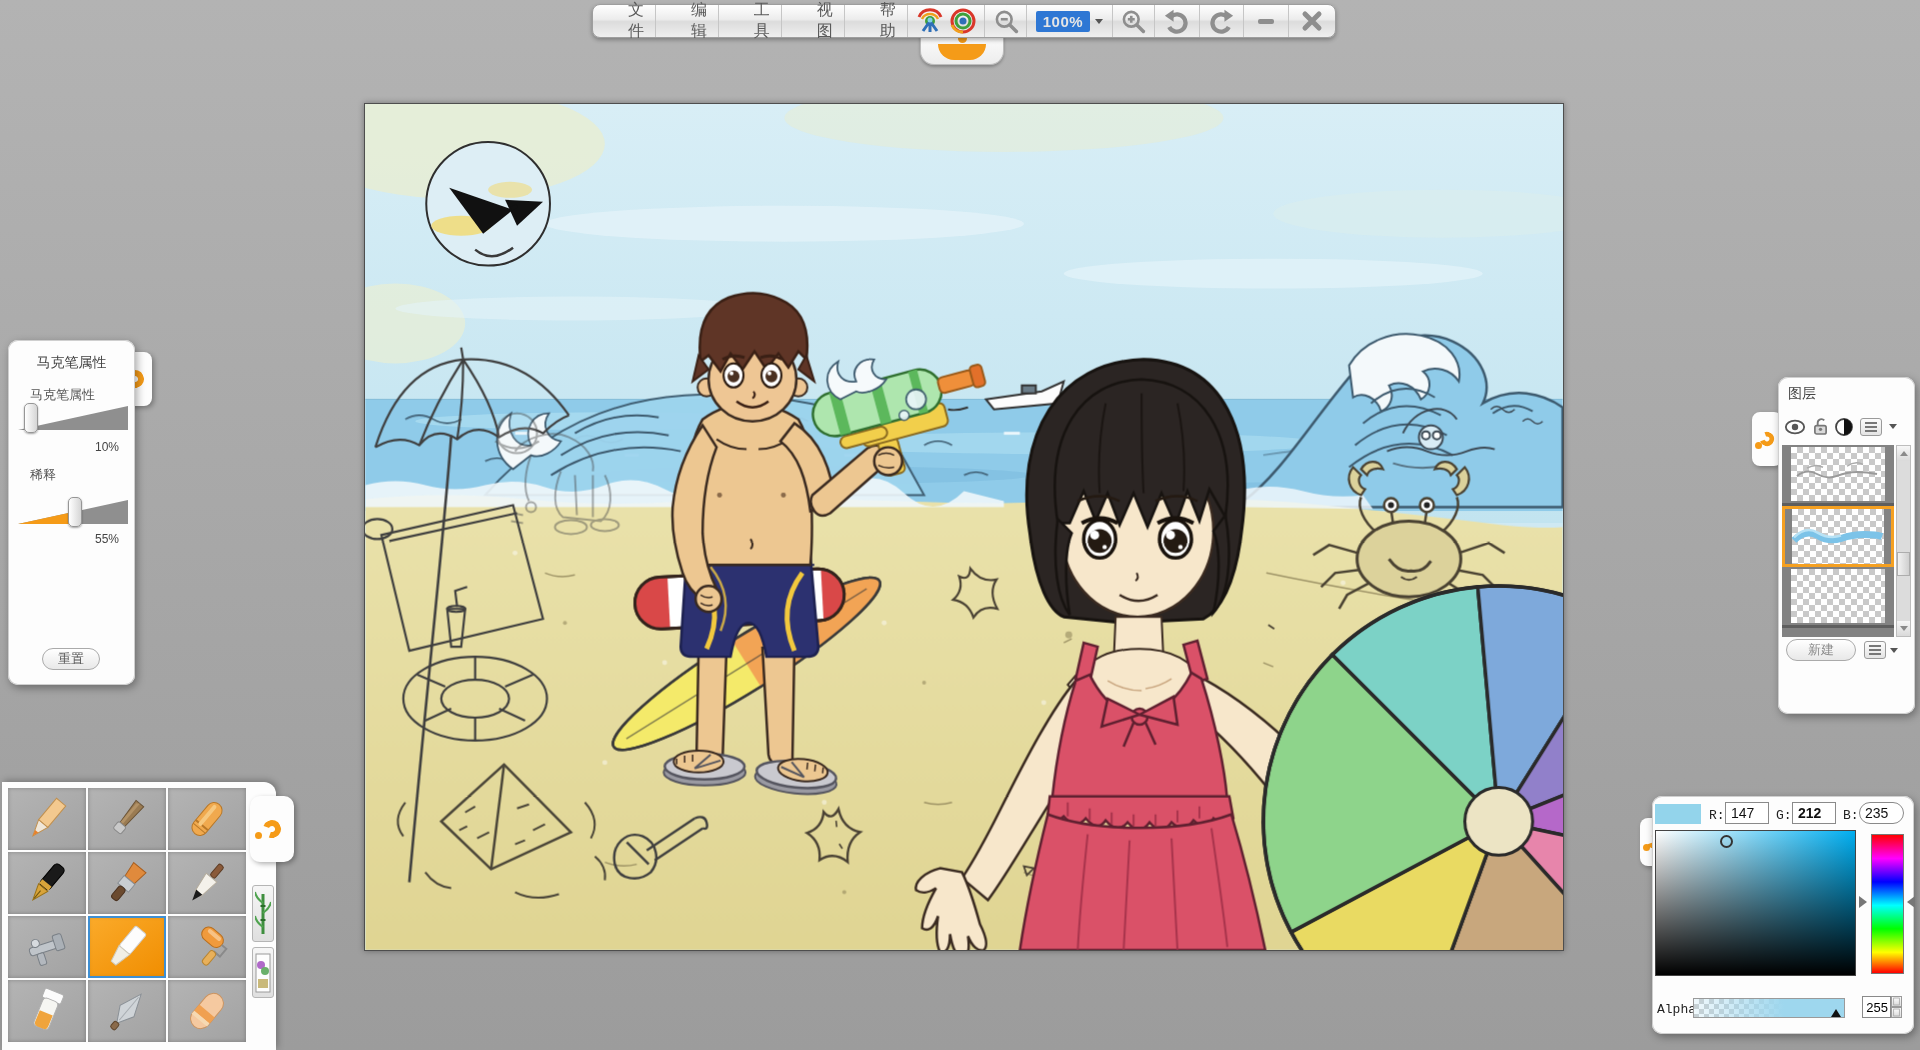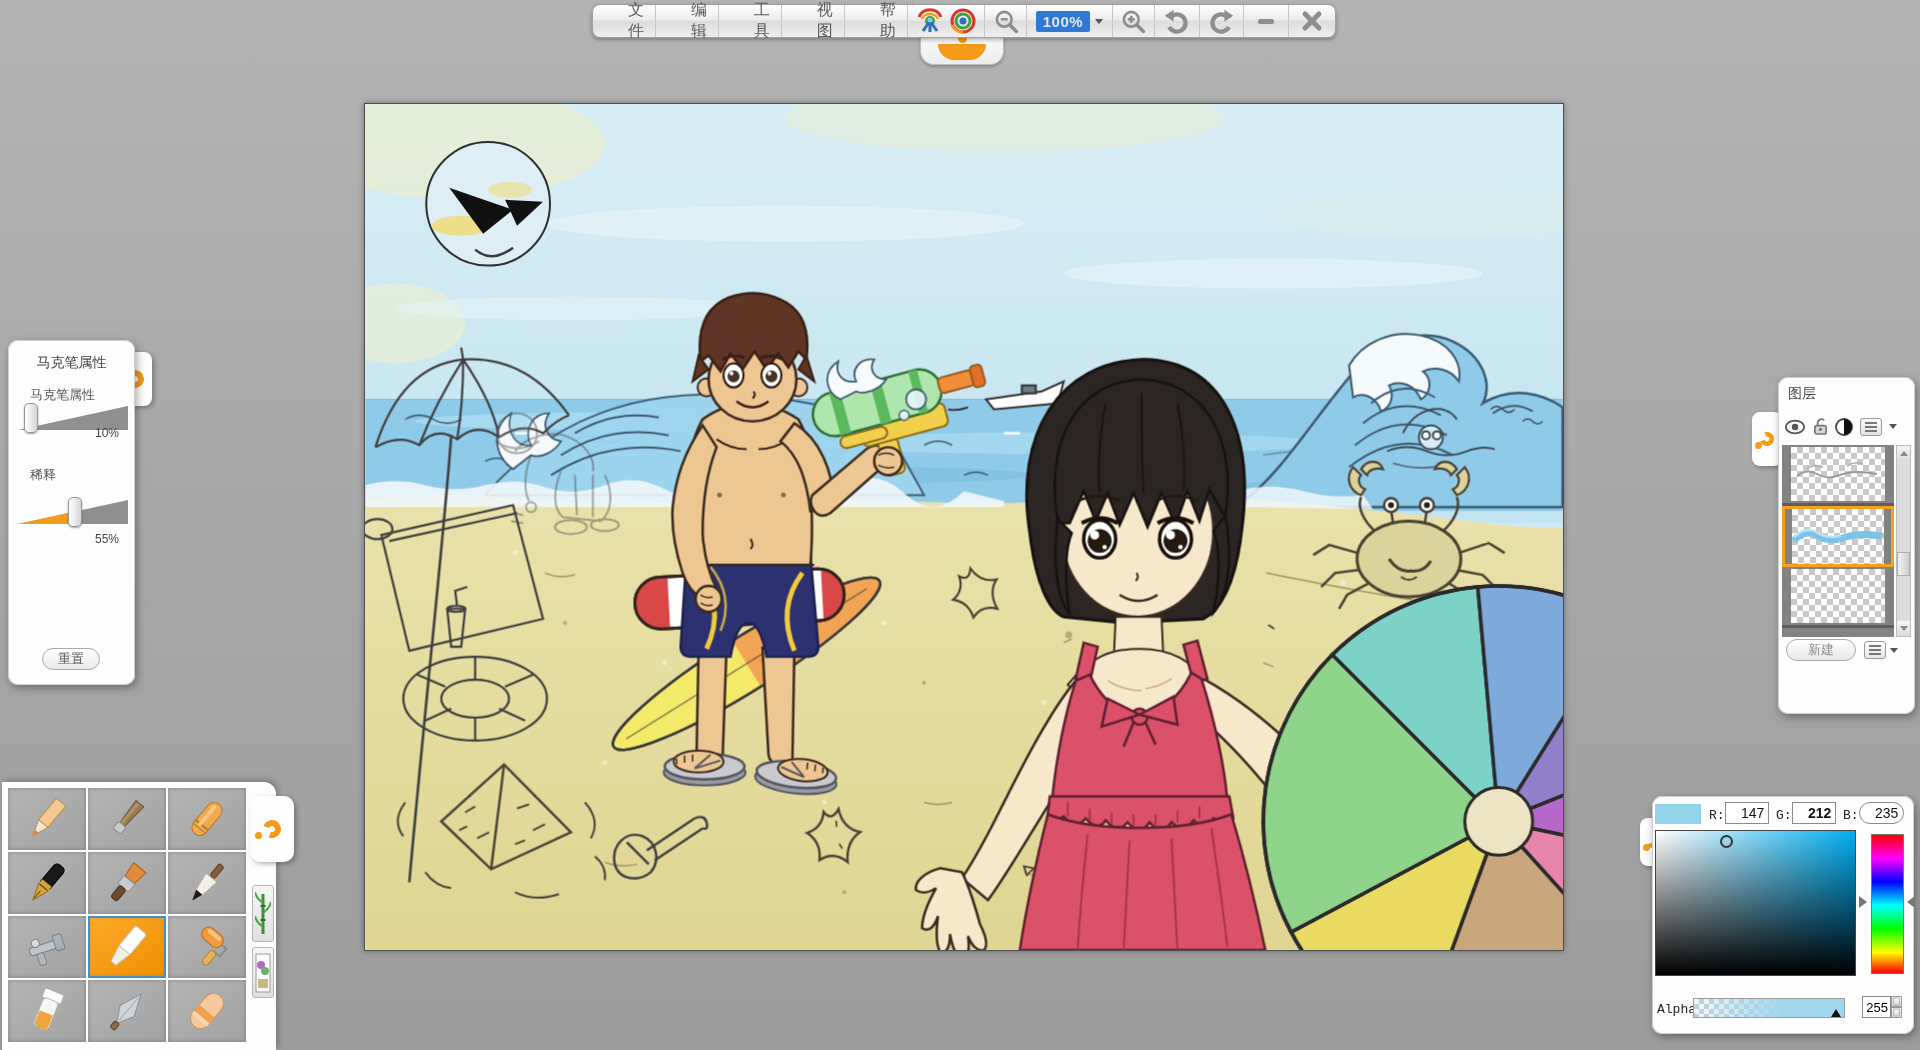--- a/index.html
+++ b/index.html
@@ -110,21 +110,21 @@
   .scroll-thumb { position:absolute; left:0; top:106px; width:13px; height:24px; background:linear-gradient(90deg,#f2f2f2,#cfcfcf); border:1px solid #adadad; }
   .newlayer-btn { position:absolute; left:8px; top:262px; width:70px; height:22px;
                   border:1px solid #aaa; border-radius:11px; background:linear-gradient(#fff,#e8e8e8);
                   font-size:13px; color:#8a8a8a; font-family:inherit; }
   .layers-menu2 { position:absolute; left:86px; top:264px; display:flex; align-items:center; gap:4px; }
 
   
   .color-panel { left:1652px; top:796px; width:262px; height:238px; z-index:3; }
   .swatch { position:absolute; left:3px; top:8px; width:46px; height:20px; }
   .rgb-label { position:absolute; top:12px; font-size:13px; color:#222; font-family:"Liberation Mono", monospace; }
-  .num { position:absolute; top:6px; height:22px; border:1px solid #8a8a8a; font-size:14px; padding-left:15px;
+  .num { position:absolute; top:6px; height:22px; border:1px solid #8a8a8a; font-size:14px; padding-left:5px;
          font-family:inherit; color:#111; background:#fff; }
   .sv-box { position:absolute; left:3px; top:34px; width:201px; height:146px; border:1px solid #444;
             background: linear-gradient(to bottom, rgba(0,0,0,0), #000),
                         linear-gradient(to right, #ffffff, #00aef0); }
   .sv-cursor { position:absolute; left:64px; top:4px; width:13px; height:13px; border:2px solid #333; border-radius:50%; }
   .hue-bar { position:absolute; left:219px; top:38px; width:33px; height:140px; border:1px solid #777;
              background: linear-gradient(to bottom,#ff0000 0%,#ff00ff 17%,#0000ff 34%,#00ffff 51%,#00ff00 68%,#ffff00 85%,#ff0000 100%); }
   .hue-arrow-l { position:absolute; left:207px; top:100px; width:0;height:0;
                  border-top:6px solid transparent;border-bottom:6px solid transparent;border-left:8px solid #777; }
   .hue-arrow-r { position:absolute; left:255px; top:100px; width:0;height:0;
@@ -611,21 +611,21 @@
     <circle cx="1136" cy="719" r="34" fill="#ece4c4" stroke-width="3"></circle>
   </g>
 </svg>
 </div>
 
 <div class="panel marker-panel">
   <div class="marker-title">马克笔属性</div>
   <div class="slider-label" style="top:46px">马克笔属性</div>
   <div class="wedge" style="top:66px"></div>
   <div class="handle" style="left:16px; top:63px"></div>
-  <div class="slider-val" style="top:86px">10%</div>
+  <div class="slider-val" style="top:100px">10%</div>
   <div class="slider-label" style="top:126px">稀释</div>
   <div class="wedge" style="top:160px">
     <div class="fill" style="width:54%"></div>
   </div>
   <div class="handle" style="left:60px; top:157px"></div>
   <div class="slider-val" style="top:192px">55%</div>
   <button class="reset-btn">重置</button>
 </div>
 <div class="side-tab" style="left:118px; top:352px; width:34px; height:54px; z-index:2;">
   <div class="c-ring"></div>

